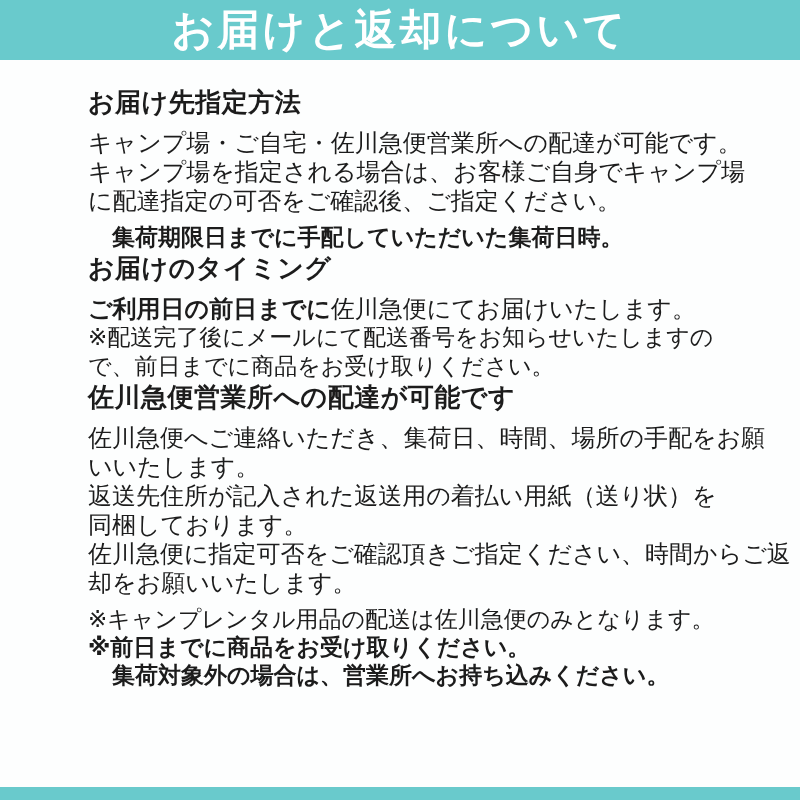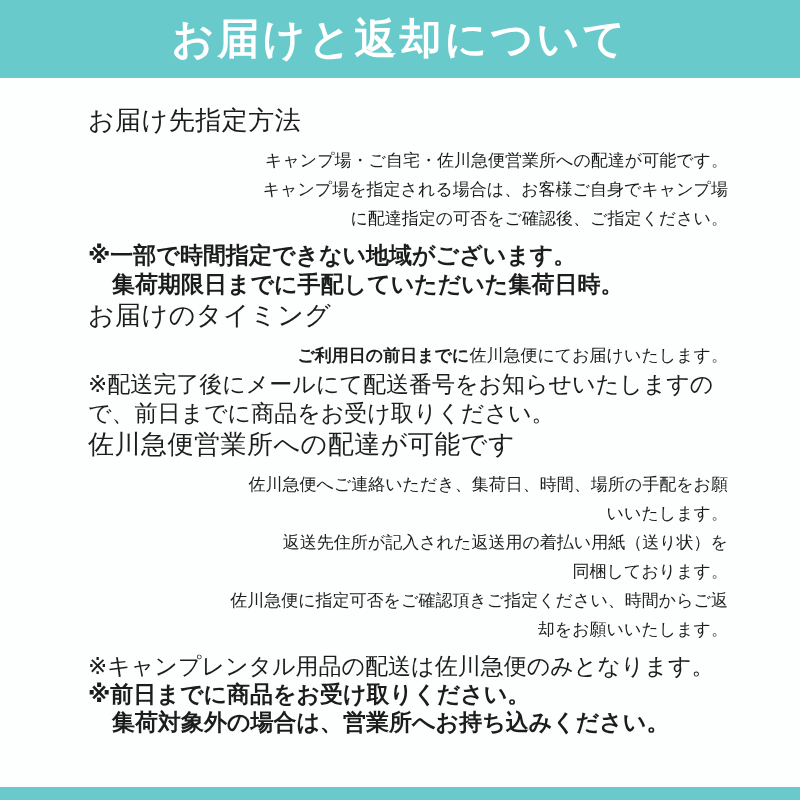--- a/index.html
+++ b/index.html
@@ -9,53 +9,52 @@
   body {
     width: 800px;
     height: 800px;
     position: relative;
     overflow: hidden;
     background: var(--bg, #fdfefe);
     color: var(--text, #1c1c1c);
     font-family: "Liberation Sans", "DejaVu Sans", sans-serif;
   }
   .header-banner {
-    height: 78px;
+    height: 60px;
     width: 100%;
     background: var(--accent, #69cacc);
     display: flex;
     align-items: center;
     justify-content: center;
   }
   .page-title {
     color: var(--header-text, #ffffff);
     font-size: 42px;
     font-weight: 900;
     letter-spacing: 3px;
     line-height: 1;
   }
   .content {
     padding: 26px 72px 0 88px;
   }
   .section-heading {
     font-size: 26px;
-    font-weight: 400;
+    font-weight: 700;
     line-height: 32px;
     margin: 0;
     letter-spacing: 0.5px;
   }
   .section-body {
     margin-top: 10px;
   }
   .body-line {
-    font-size: 17px;
+    font-size: 24px;
     line-height: 29px;
     white-space: nowrap;
     letter-spacing: 0px;
-    text-align: right;
   }
   .notes {
     margin-top: 8px;
   }
   .notes.no-gap {
     margin-top: 0;
   }
   .note-line {
     font-size: 23px;
     line-height: 29px;
@@ -94,21 +93,20 @@
 <main class="content">
 
   <section class="section" id="section-delivery-destination">
     <h2 class="section-heading">お届け先指定方法</h2>
     <div class="section-body">
       <div class="body-line">キャンプ場・ご自宅・佐川急便営業所への配達が可能です。</div>
       <div class="body-line">キャンプ場を指定される場合は、お客様ご自身でキャンプ場</div>
       <div class="body-line">に配達指定の可否をご確認後、ご指定ください。</div>
     </div>
     <div class="notes">
-      <div class="note-line bold">※一部で時間指定できない地域がございます。</div>
       <div class="note-line bold indent">集荷期限日までに手配していただいた集荷日時。</div>
     </div>
   </section>
 
   <section class="section" id="section-delivery-timing">
     <h2 class="section-heading">お届けのタイミング</h2>
     <div class="section-body">
       <div class="body-line"><span class="lead-bold">ご利用日の前日までに</span><span>佐川急便にてお届けいたします。</span></div>
       <div class="notes no-gap">
         <div class="note-line">※配送完了後にメールにて配送番号をお知らせいたしますの</div>

